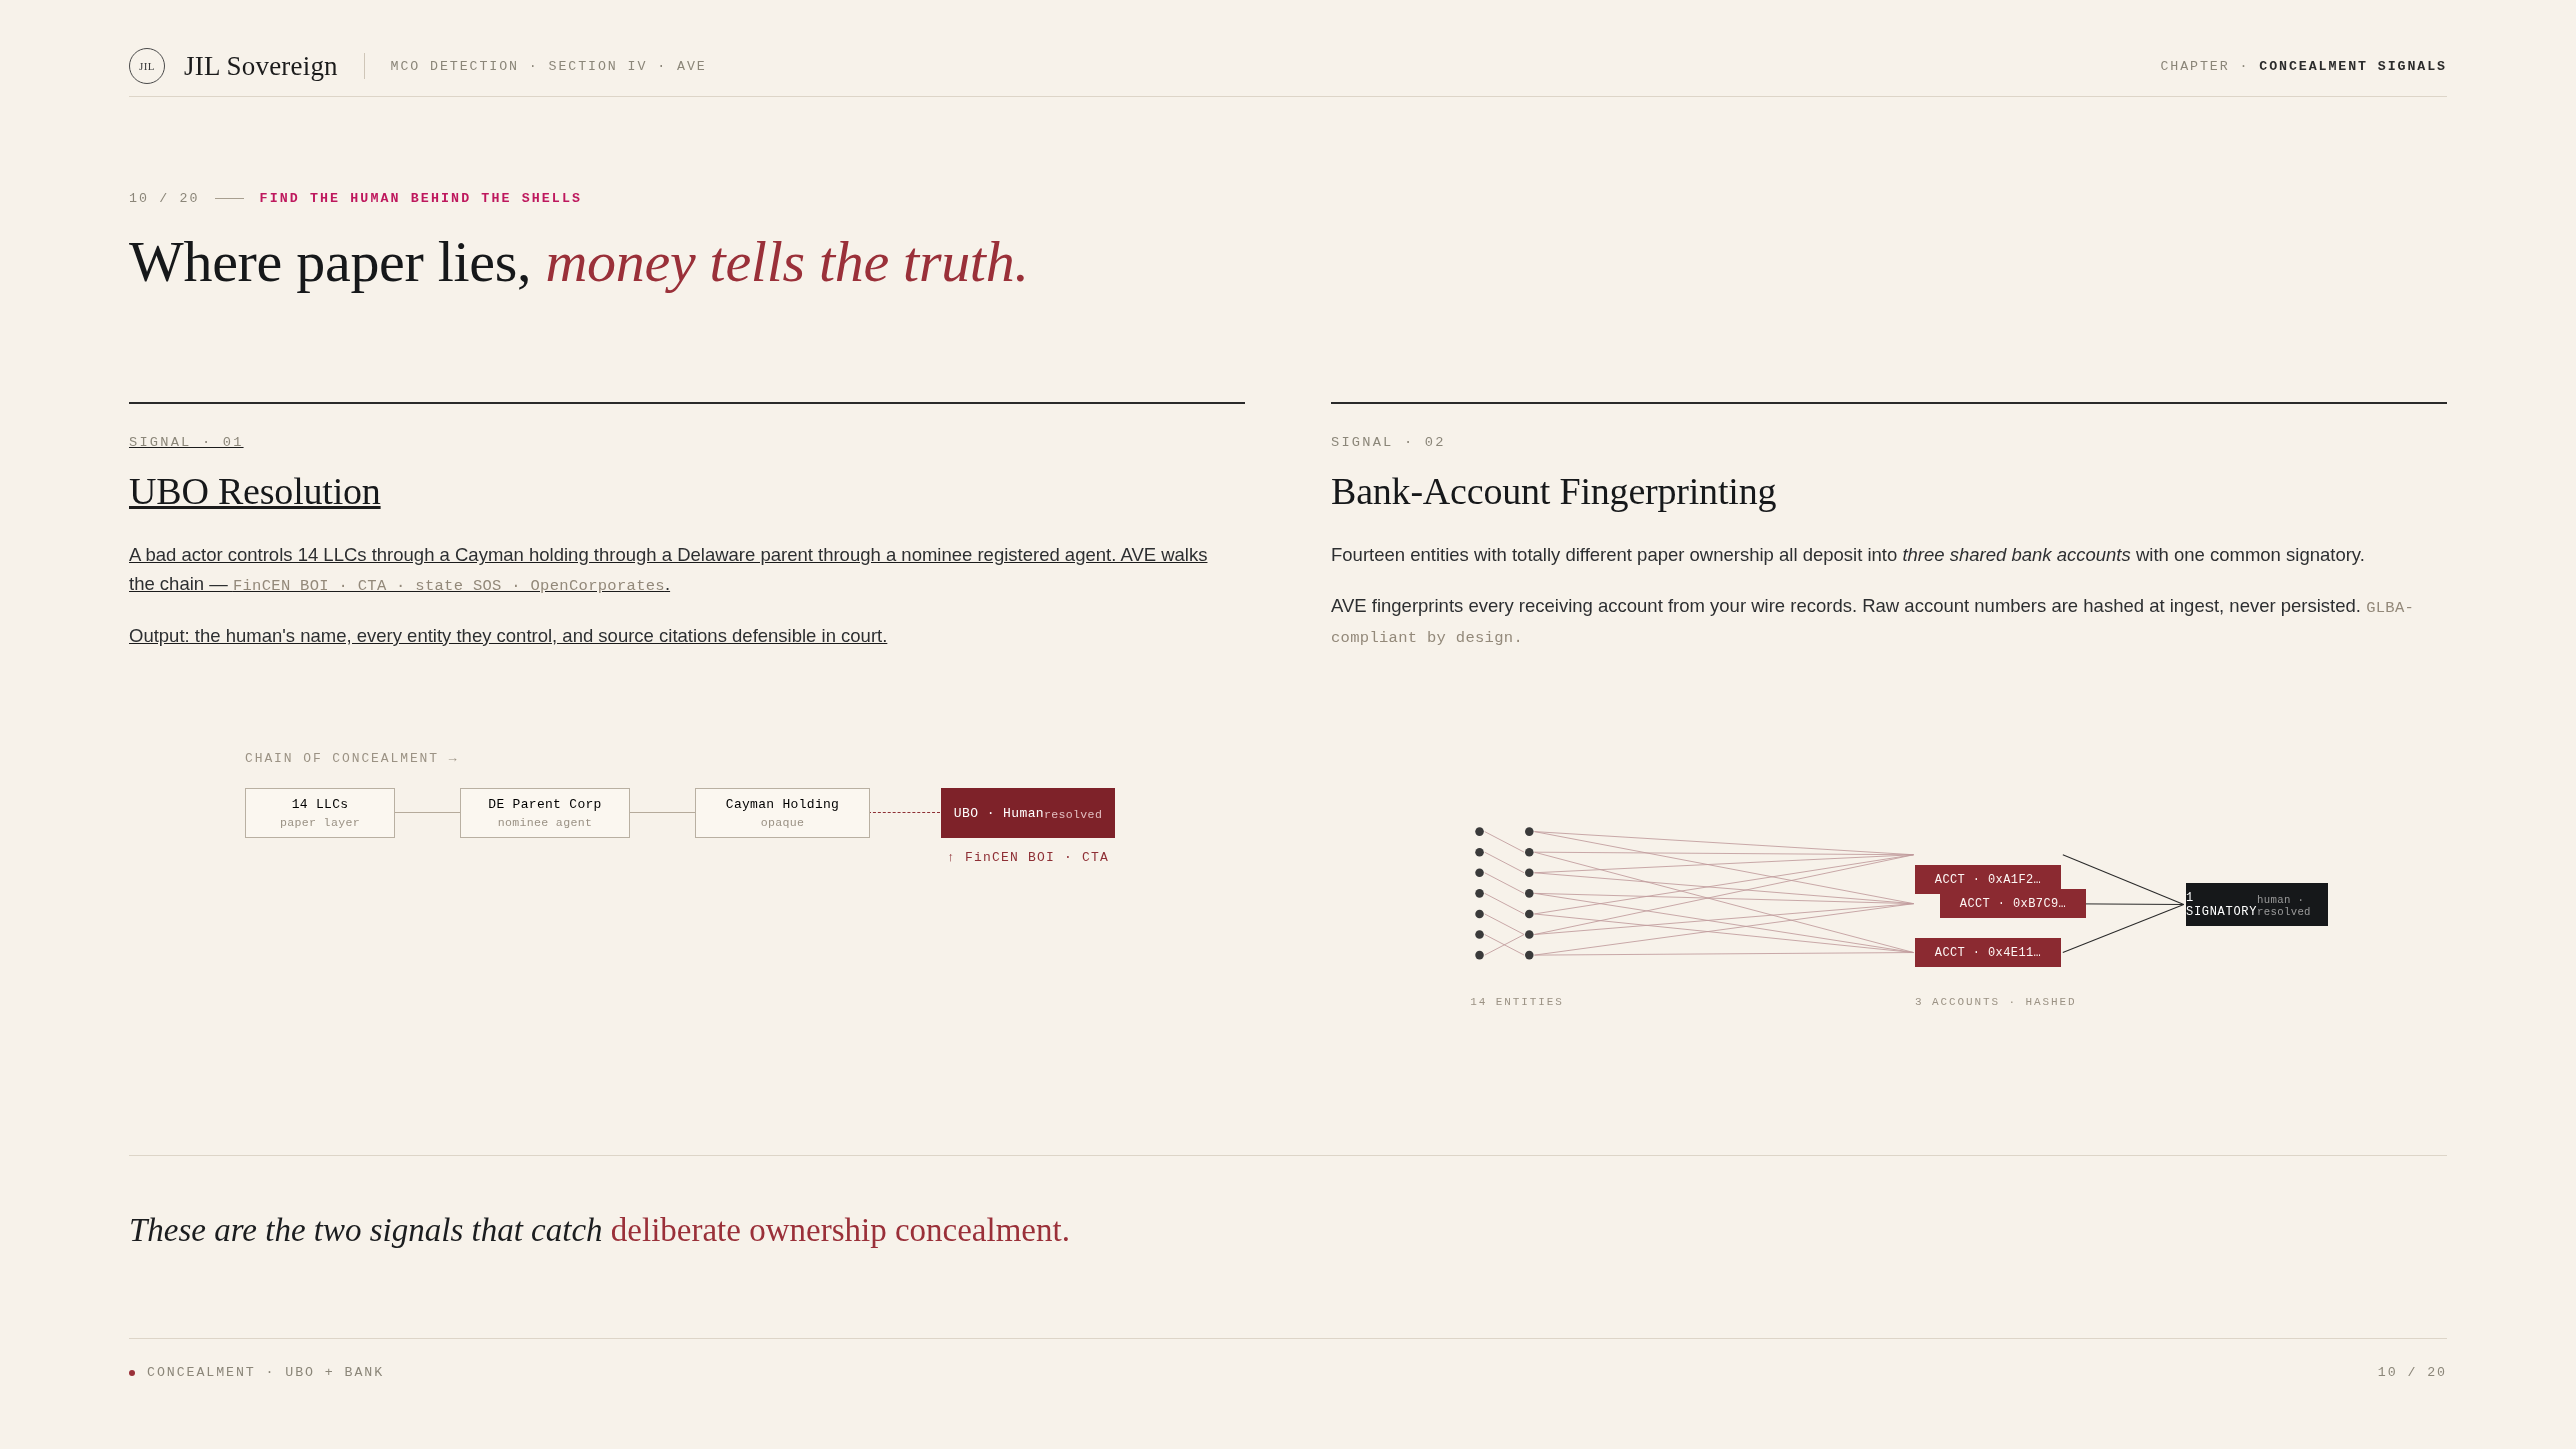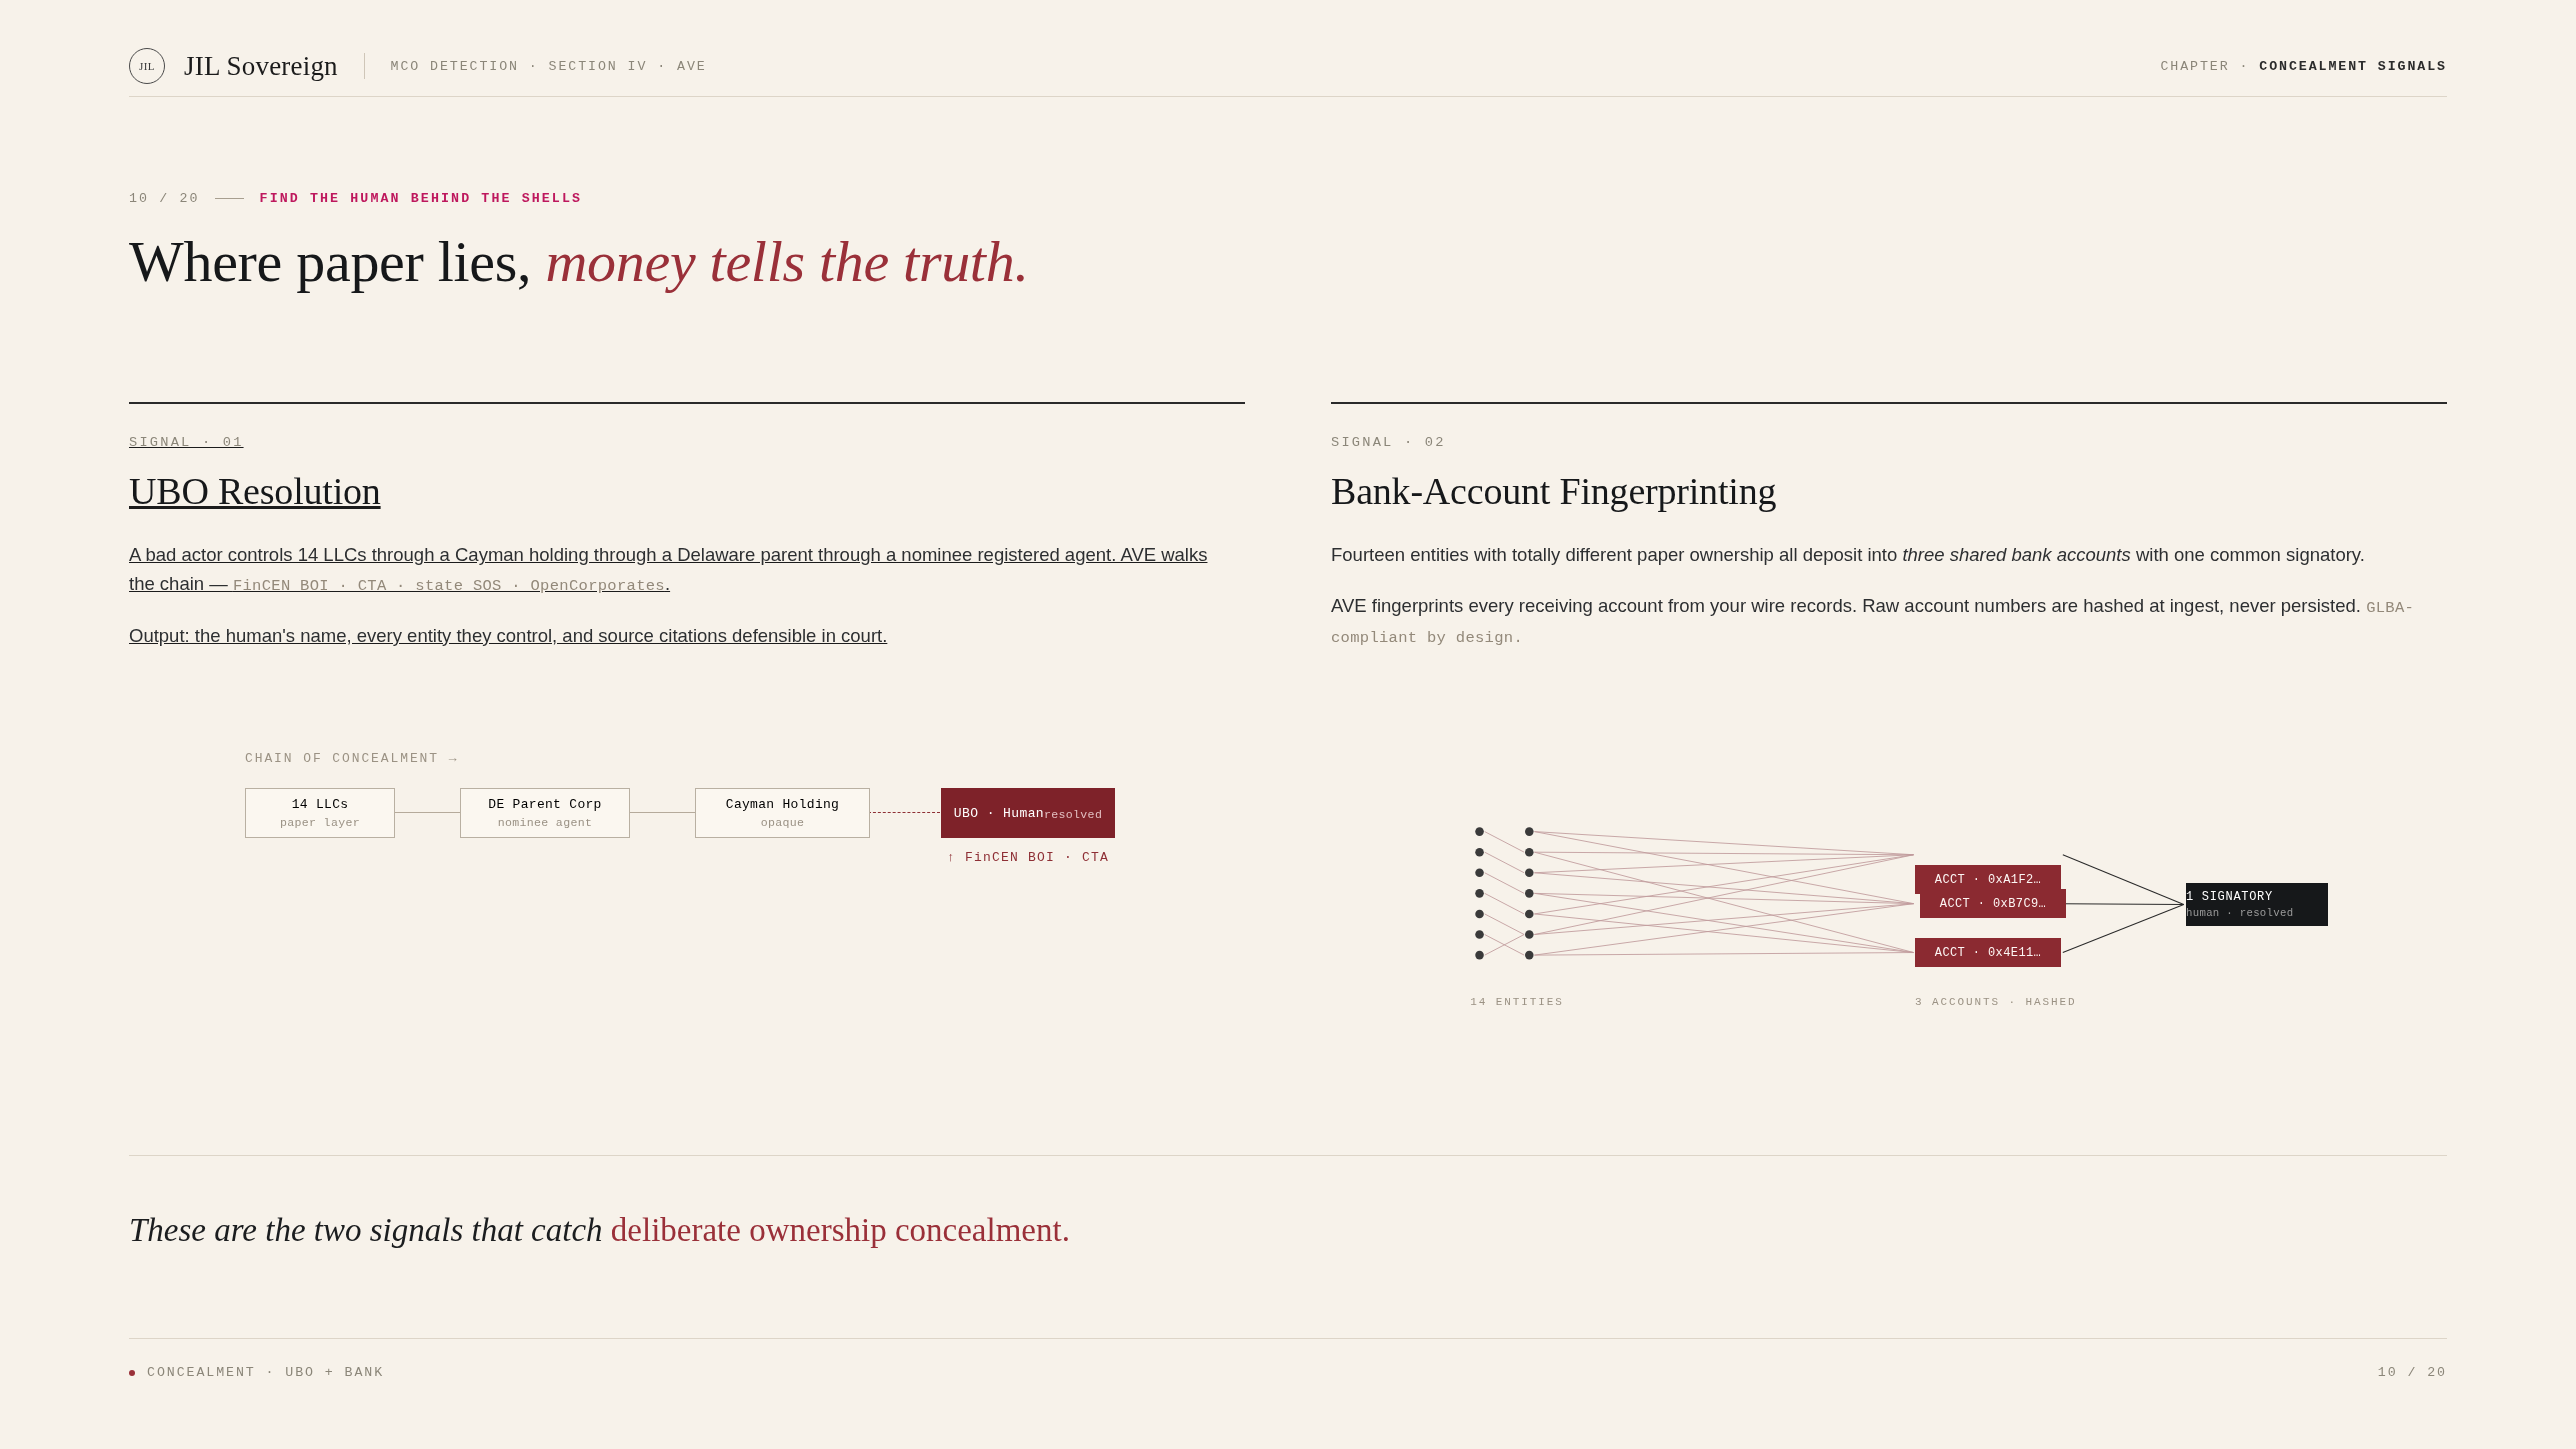--- a/index.html
+++ b/index.html
@@ -265,32 +265,33 @@
     background: #8b2a31;
     display: flex;
     align-items: center;
     justify-content: center;
     font-family: "Liberation Mono", monospace;
     font-size: 12px;
     color: #fdf6f4;
     letter-spacing: 0.4px;
   }
   .acct-box.a1 { left: 455px; top: 41px; margin-top: 25px; }
-  .acct-box.a2 { left: 460px; top: 90px; }
+  .acct-box.a2 { left: 480px; top: 90px; }
   .acct-box.a3 { left: 455px; top: 139px; }
 
   .sig-box {
     position: absolute;
     left: 726px;
     top: 84px;
     width: 142px;
     height: 43px;
     background: #16181a;
     display: flex;
-    flex-direction: column;
+    flex-direction: row;
+    align-items: center;
     justify-content: center;
     font-family: "Liberation Mono", monospace;
   }
   .sig-box .t1 { font-size: 12px; color: #ffffff; letter-spacing: 0.7px; }
   .sig-box .t2 { font-size: 10.7px; color: #9a9a9a; margin-top: 2.6px; letter-spacing: 0.3px; }
 
   
   .closing-rule {
     position: absolute;
     left: 129px;

